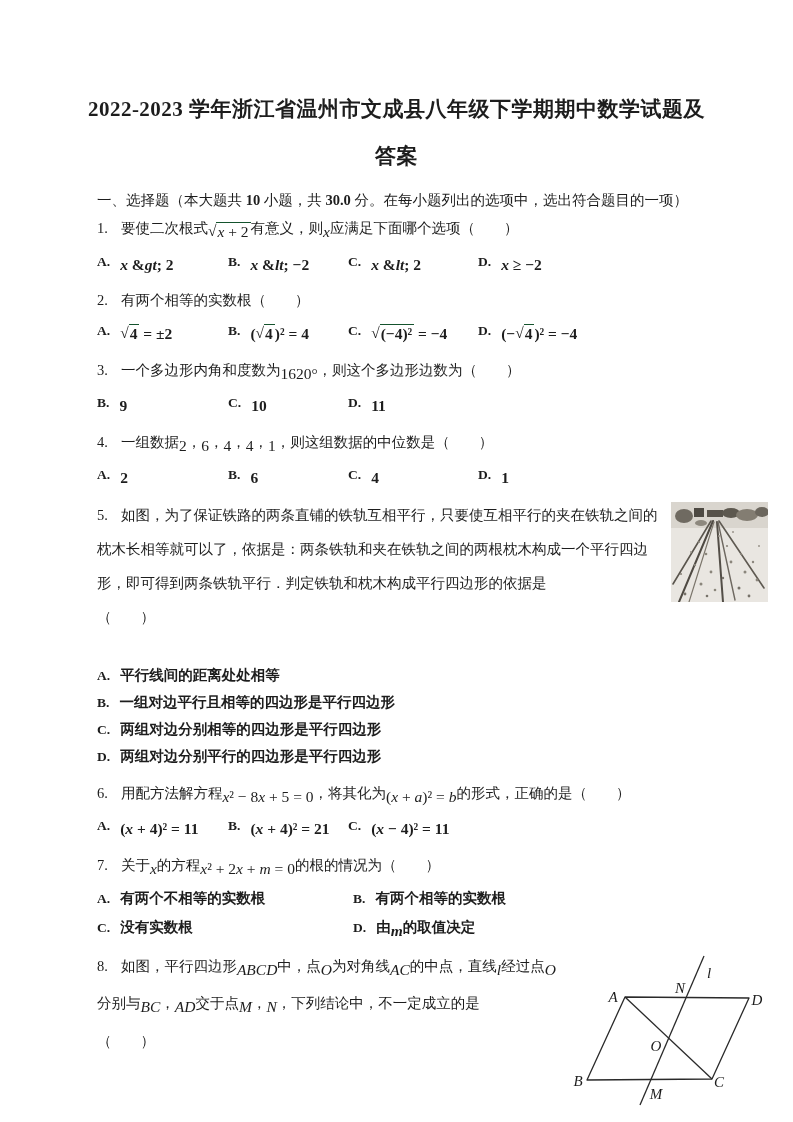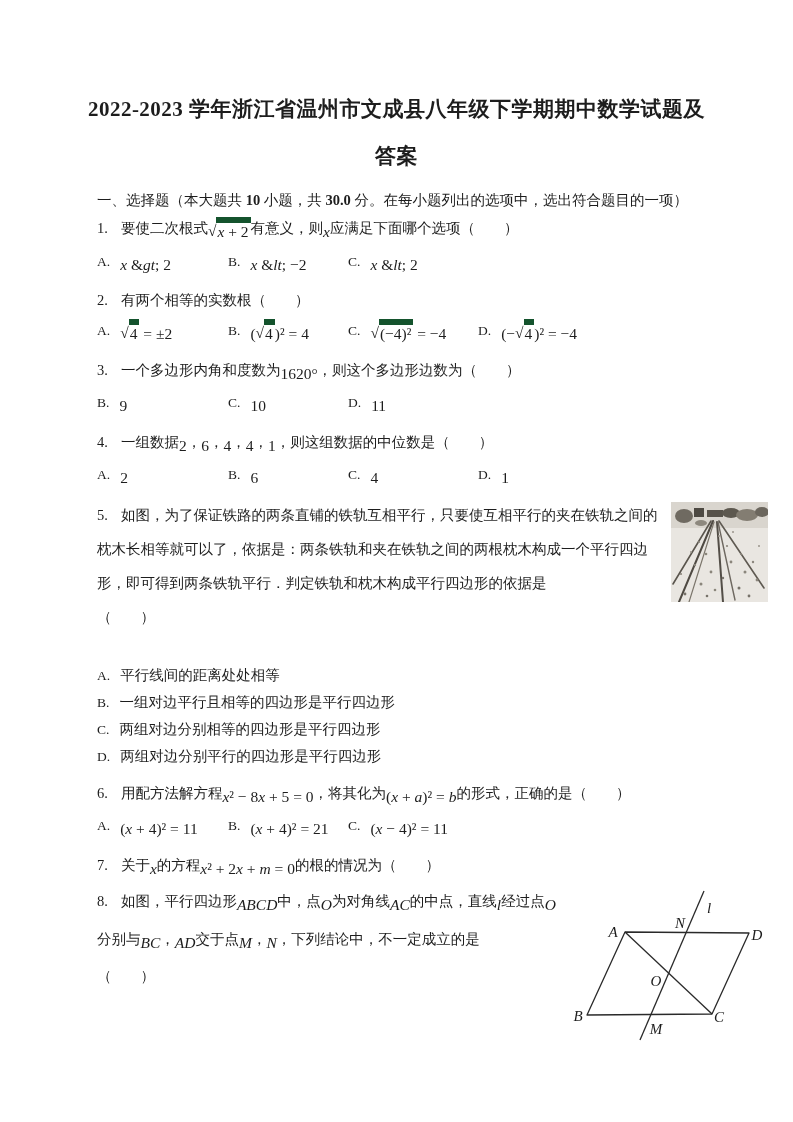--- a/index.html
+++ b/index.html
@@ -20,22 +20,22 @@
   .content { padding:0 25px 0 97px; }
   .section-header { margin-top:8px; line-height:24px; }
   .seg-b { font-weight:700; }
   .question::after { content:""; display:block; clear:both; }
   .q-stem { line-height:33px; }
   .q-num { margin-right:13px; }
   .seg-m { font-size:15.5px; vertical-align:-3.5px; white-space:pre; }
   .seg-m i { font-style:italic; }
   .seg-sqrt { white-space:nowrap; }
   .rad-sign { display:inline-block; transform:translateY(-1px); }
-  .rad { display:inline-block; border-top:6px solid #14532d; padding:0 2px 0 1px; line-height:1.15; }
-  .opts { margin:0 0 7px; }
+  .rad { display:inline-block; border-top:1px solid #14532d; padding:0 2px 0 1px; line-height:1.15; }
+  .opts { margin:0 0 7px;font-weight:bold; }
   .four-col { display:grid; grid-template-columns:131px 120px 130px 1fr; line-height:26px; }
   .two-col { display:grid; grid-template-columns:256px 1fr; line-height:28px; }
   .one-col .opt { display:block; line-height:27px; }
   .opt-label { font-size:13.5px; margin-right:10px; }
   .q-figure { float:right; }
   .fig-railway { width:97px; height:100px; margin:4px 0 6px 12px; }
   .fig-parallelogram { width:200px; height:172px; margin:-4px 0 0 6px; }
   .q5 .q-stem, .q8 .q-stem { line-height:34px; }
   .q5 .opts { margin-top:28px; }
   .q7 .opts { margin-bottom:4px; }
@@ -51,20 +51,21 @@
   </h1>
   <div class="content">
     <div class="section-header"><span class="seg-t">一、选择题（本大题共 </span><span class="seg-b">10</span><span class="seg-t"> 小题，共 </span><span class="seg-b">30.0</span><span class="seg-t"> 分。在每小题列出的选项中，选出符合题目的一项）</span></div>
     <div>
         <div class="question q1">
           <div class="q-stem"><span class="q-num">1.</span><span class="seg-t">要使二次根式</span><span class="seg-m seg-sqrt"><span class="rad-sign">√</span><span class="rad"><i>x</i> + 2</span></span><span class="seg-t">有意义，则</span><span class="seg-m"><i>x</i></span><span class="seg-t">应满足下面哪个选项（　　）</span></div>
           <div class="opts four-col">
             <span class="opt"><span class="opt-label">A.</span><span class="seg-m"><i>x</i> &amp;<i>gt</i>; 2</span></span>
             <span class="opt"><span class="opt-label">B.</span><span class="seg-m"><i>x</i> &amp;<i>lt</i>; −2</span></span>
             <span class="opt"><span class="opt-label">C.</span><span class="seg-m"><i>x</i> &amp;<i>lt</i>; 2</span></span>
+            <span class="opt"><span class="opt-label">D.</span><span class="seg-m"><i>x</i> ≥ −2</span></span>
           </div>
         </div>
         <div class="question q2">
           <div class="q-stem"><span class="q-num">2.</span><span class="seg-t">有两个相等的实数根（　　）</span></div>
           <div class="opts four-col">
             <span class="opt"><span class="opt-label">A.</span><span class="seg-m seg-sqrt"><span class="rad-sign">√</span><span class="rad">4</span></span><span class="seg-m"> = ±2</span></span>
             <span class="opt"><span class="opt-label">B.</span><span class="seg-m">(</span><span class="seg-m seg-sqrt"><span class="rad-sign">√</span><span class="rad">4</span></span><span class="seg-m">)² = 4</span></span>
             <span class="opt"><span class="opt-label">C.</span><span class="seg-m seg-sqrt"><span class="rad-sign">√</span><span class="rad">(−4)²</span></span><span class="seg-m"> = −4</span></span>
             <span class="opt"><span class="opt-label">D.</span><span class="seg-m">(−</span><span class="seg-m seg-sqrt"><span class="rad-sign">√</span><span class="rad">4</span></span><span class="seg-m">)² = −4</span></span>
           </div>
@@ -145,20 +146,26 @@
         <div class="question q6">
           <div class="q-stem"><span class="q-num">6.</span><span class="seg-t">用配方法解方程</span><span class="seg-m"><i>x</i>² − 8<i>x</i> + 5 = 0</span><span class="seg-t">，将其化为</span><span class="seg-m">(<i>x</i> + <i>a</i>)² = <i>b</i></span><span class="seg-t">的形式，正确的是（　　）</span></div>
           <div class="opts four-col">
             <span class="opt"><span class="opt-label">A.</span><span class="seg-m">(<i>x</i> + 4)² = 11</span></span>
             <span class="opt"><span class="opt-label">B.</span><span class="seg-m">(<i>x</i> + 4)² = 21</span></span>
             <span class="opt"><span class="opt-label">C.</span><span class="seg-m">(<i>x</i> − 4)² = 11</span></span>
           </div>
         </div>
         <div class="question q7">
           <div class="q-stem"><span class="q-num">7.</span><span class="seg-t">关于</span><span class="seg-m"><i>x</i></span><span class="seg-t">的方程</span><span class="seg-m"><i>x</i>² + 2<i>x</i> + <i>m</i> = 0</span><span class="seg-t">的根的情况为（　　）</span></div>
+          <div class="opts two-col">
+            <span class="opt"><span class="opt-label">A.</span><span class="seg-t">有两个不相等的实数根</span></span>
+            <span class="opt"><span class="opt-label">B.</span><span class="seg-t">有两个相等的实数根</span></span>
+            <span class="opt"><span class="opt-label">C.</span><span class="seg-t">没有实数根</span></span>
+            <span class="opt"><span class="opt-label">D.</span><span class="seg-t">由</span><span class="seg-m"><i>m</i></span><span class="seg-t">的取值决定</span></span>
+          </div>
         </div>
         <div class="question q8">
   <span class="q-figure fig-parallelogram">
     <svg viewBox="0 0 200 172" width="200" height="172">
       <g stroke="#2a2a2a" stroke-width="1.3" fill="none" stroke-linejoin="round">
         <polygon points="57,52 181,53 144,134 19,135"></polygon>
         <line x1="57" y1="52" x2="144" y2="134"></line>
         <line x1="72" y1="160" x2="136" y2="11"></line>
       </g>
       <g font-size="15" font-style="italic" fill="#1c1c1c" text-anchor="middle">

